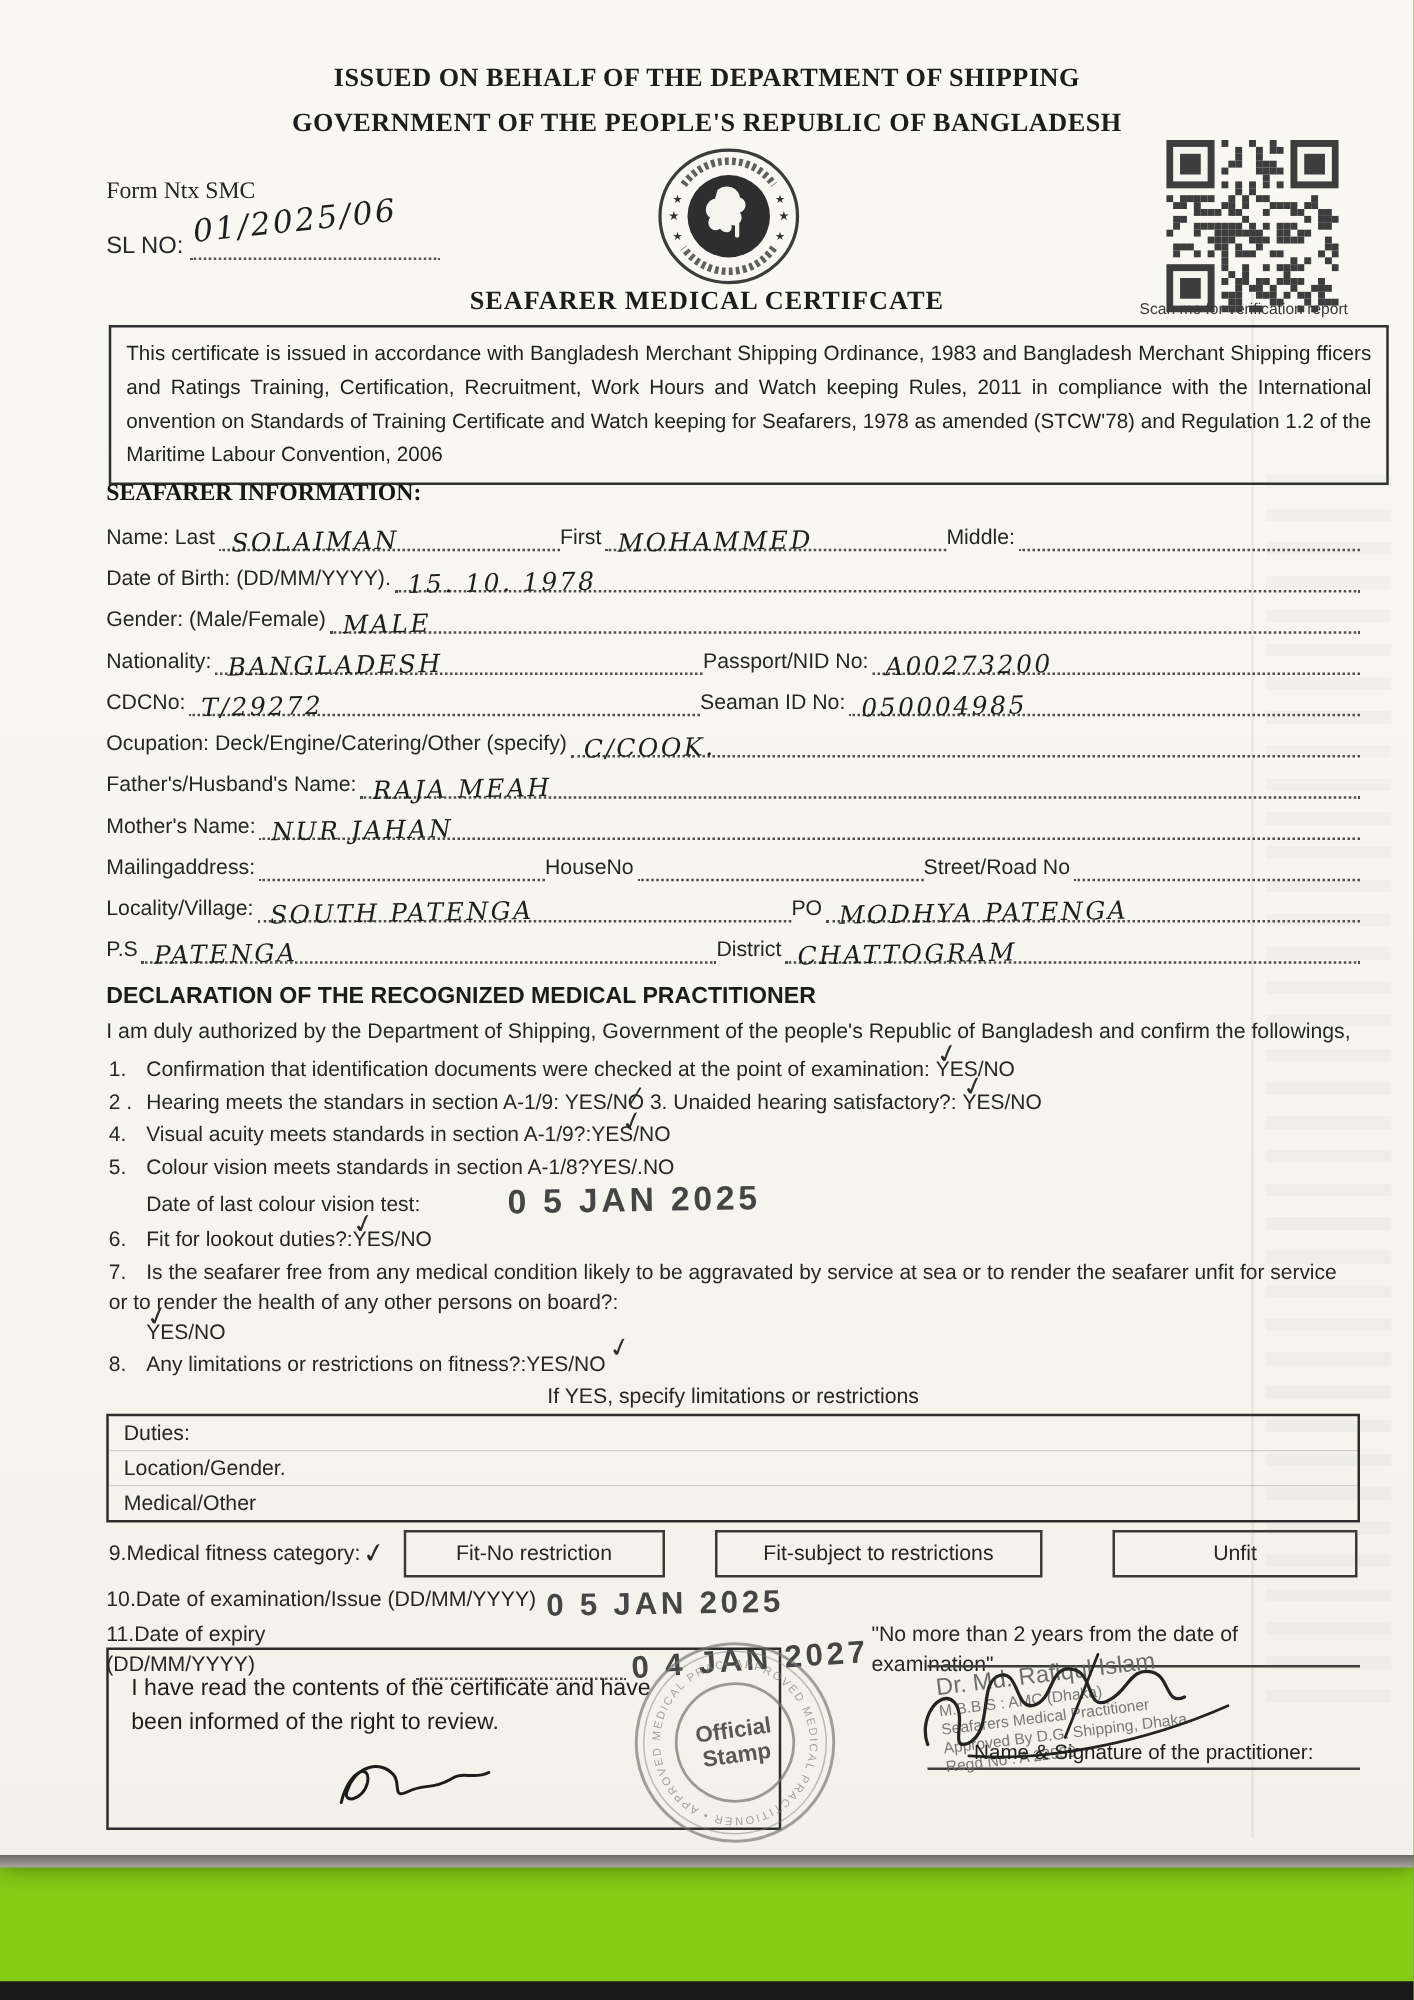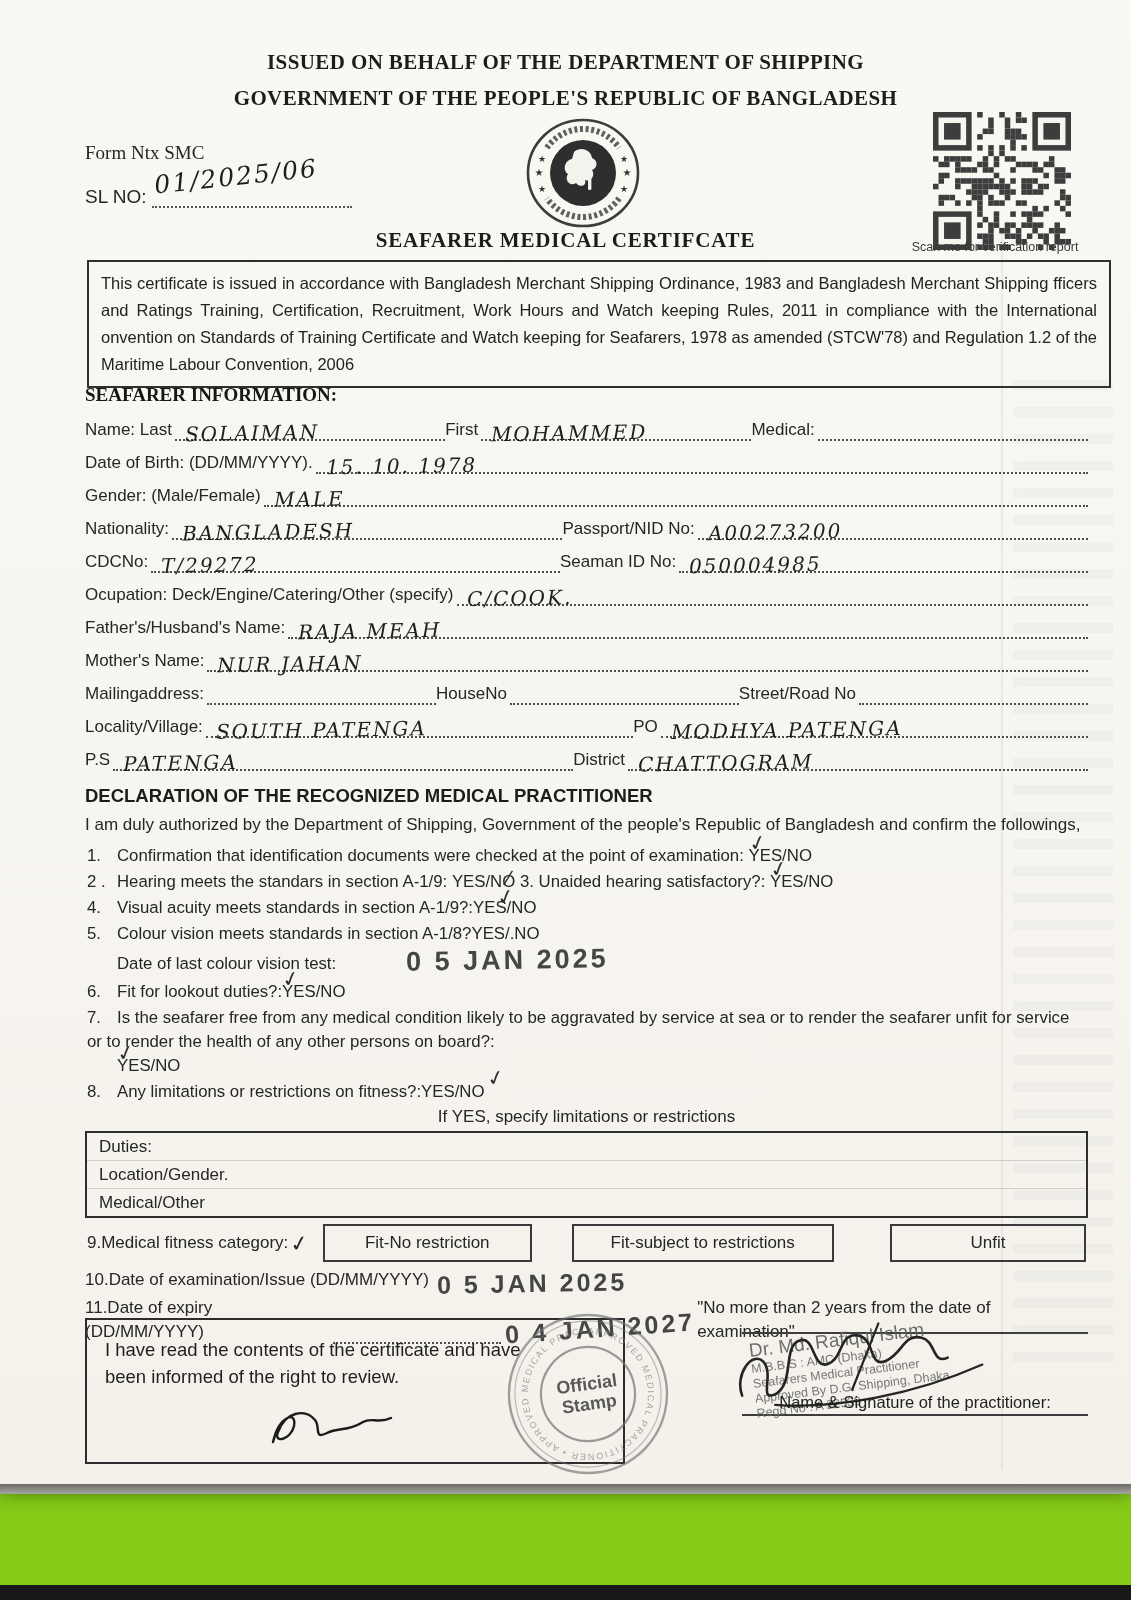--- a/index.html
+++ b/index.html
@@ -332,21 +332,21 @@
 
       <div class="frow">
         <span class="lbl">Name: Last</span>
         <span class="dots">
             <span class="hand hv">SOLAIMAN</span>
           </span>
         <span class="lbl">First</span>
         <span class="dots">
             <span class="hand hv">MOHAMMED</span>
           </span>
-        <span class="lbl">Medical:</span>
+        <span class="lbl">Middle:</span>
         <span class="dots"></span>
       </div>
 
       <div class="frow">
         <span class="lbl">Date of Birth: (DD/MM/YYYY).</span>
         <span class="dots">
             <span class="hand hv">15. 10. 1978</span>
           </span>
       </div>
 

